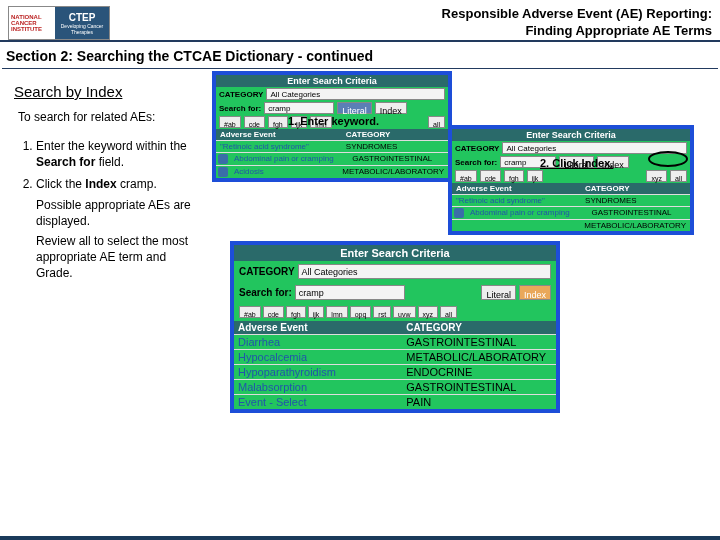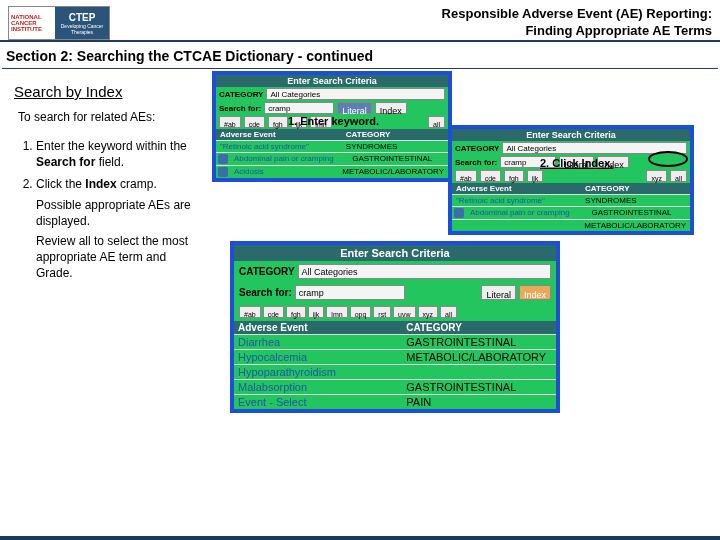--- a/index.html
+++ b/index.html
@@ -242,20 +242,21 @@
       <div class="ae-row">
           <div class="c1" style="flex:1.1">Diarrhea</div>
           <div style="flex:1">GASTROINTESTINAL</div>
         </div>
       <div class="ae-row">
           <div class="c1" style="flex:1.1">Hypocalcemia</div>
           <div style="flex:1">METABOLIC/LABORATORY</div>
         </div>
       <div class="ae-row">
           <div class="c1" style="flex:1.1">Hypoparathyroidism</div>
+          <div style="flex:1">ENDOCRINE</div>
         </div>
       <div class="ae-row">
           <div class="c1" style="flex:1.1">Malabsorption</div>
           <div style="flex:1">GASTROINTESTINAL</div>
         </div>
       <div class="ae-row">
           <div class="c1" style="flex:1.1">Event - Select</div>
           <div style="flex:1">PAIN</div>
         </div>
     </div>

